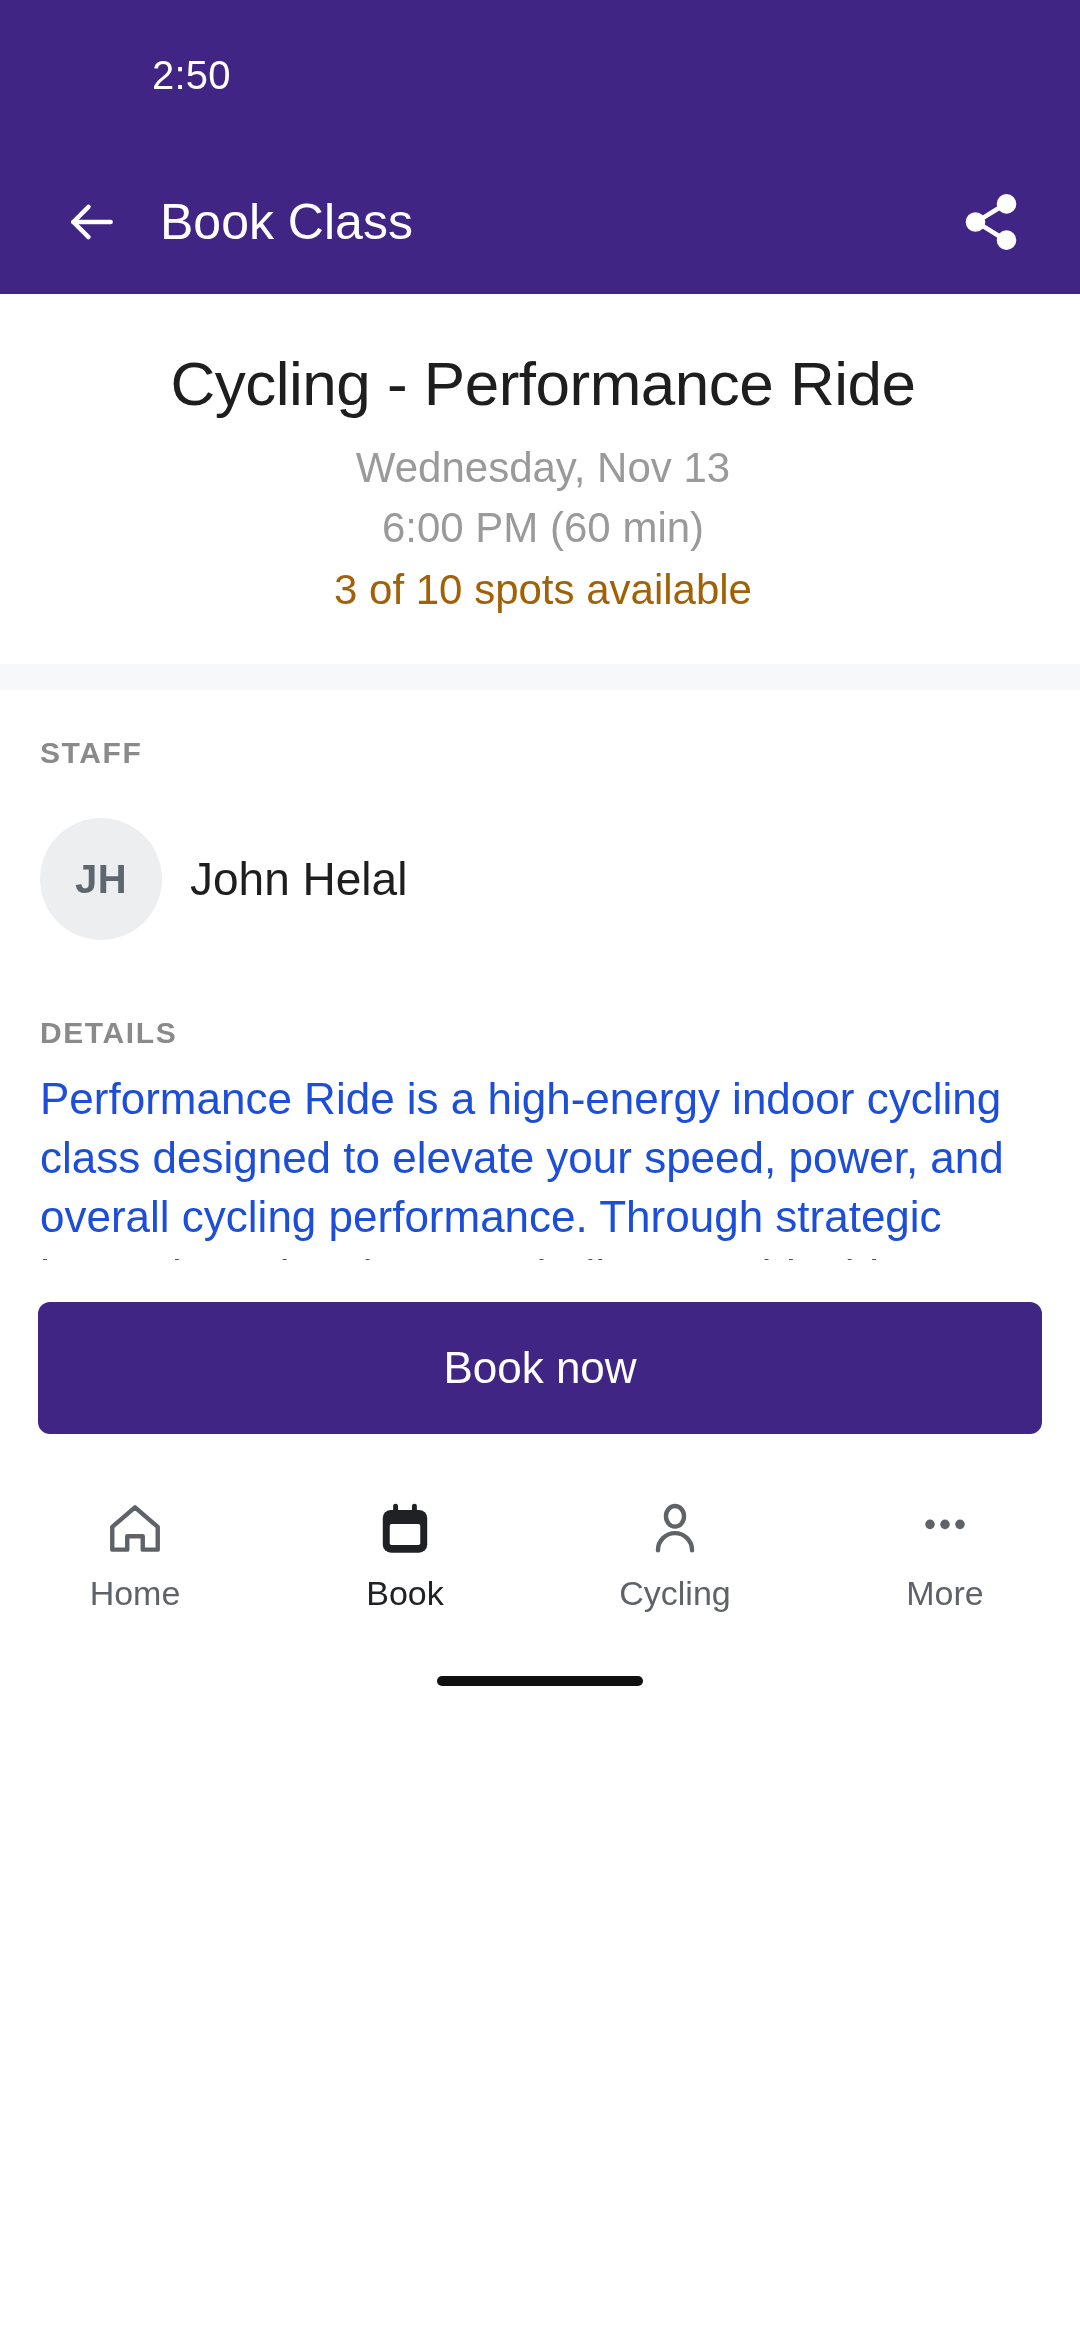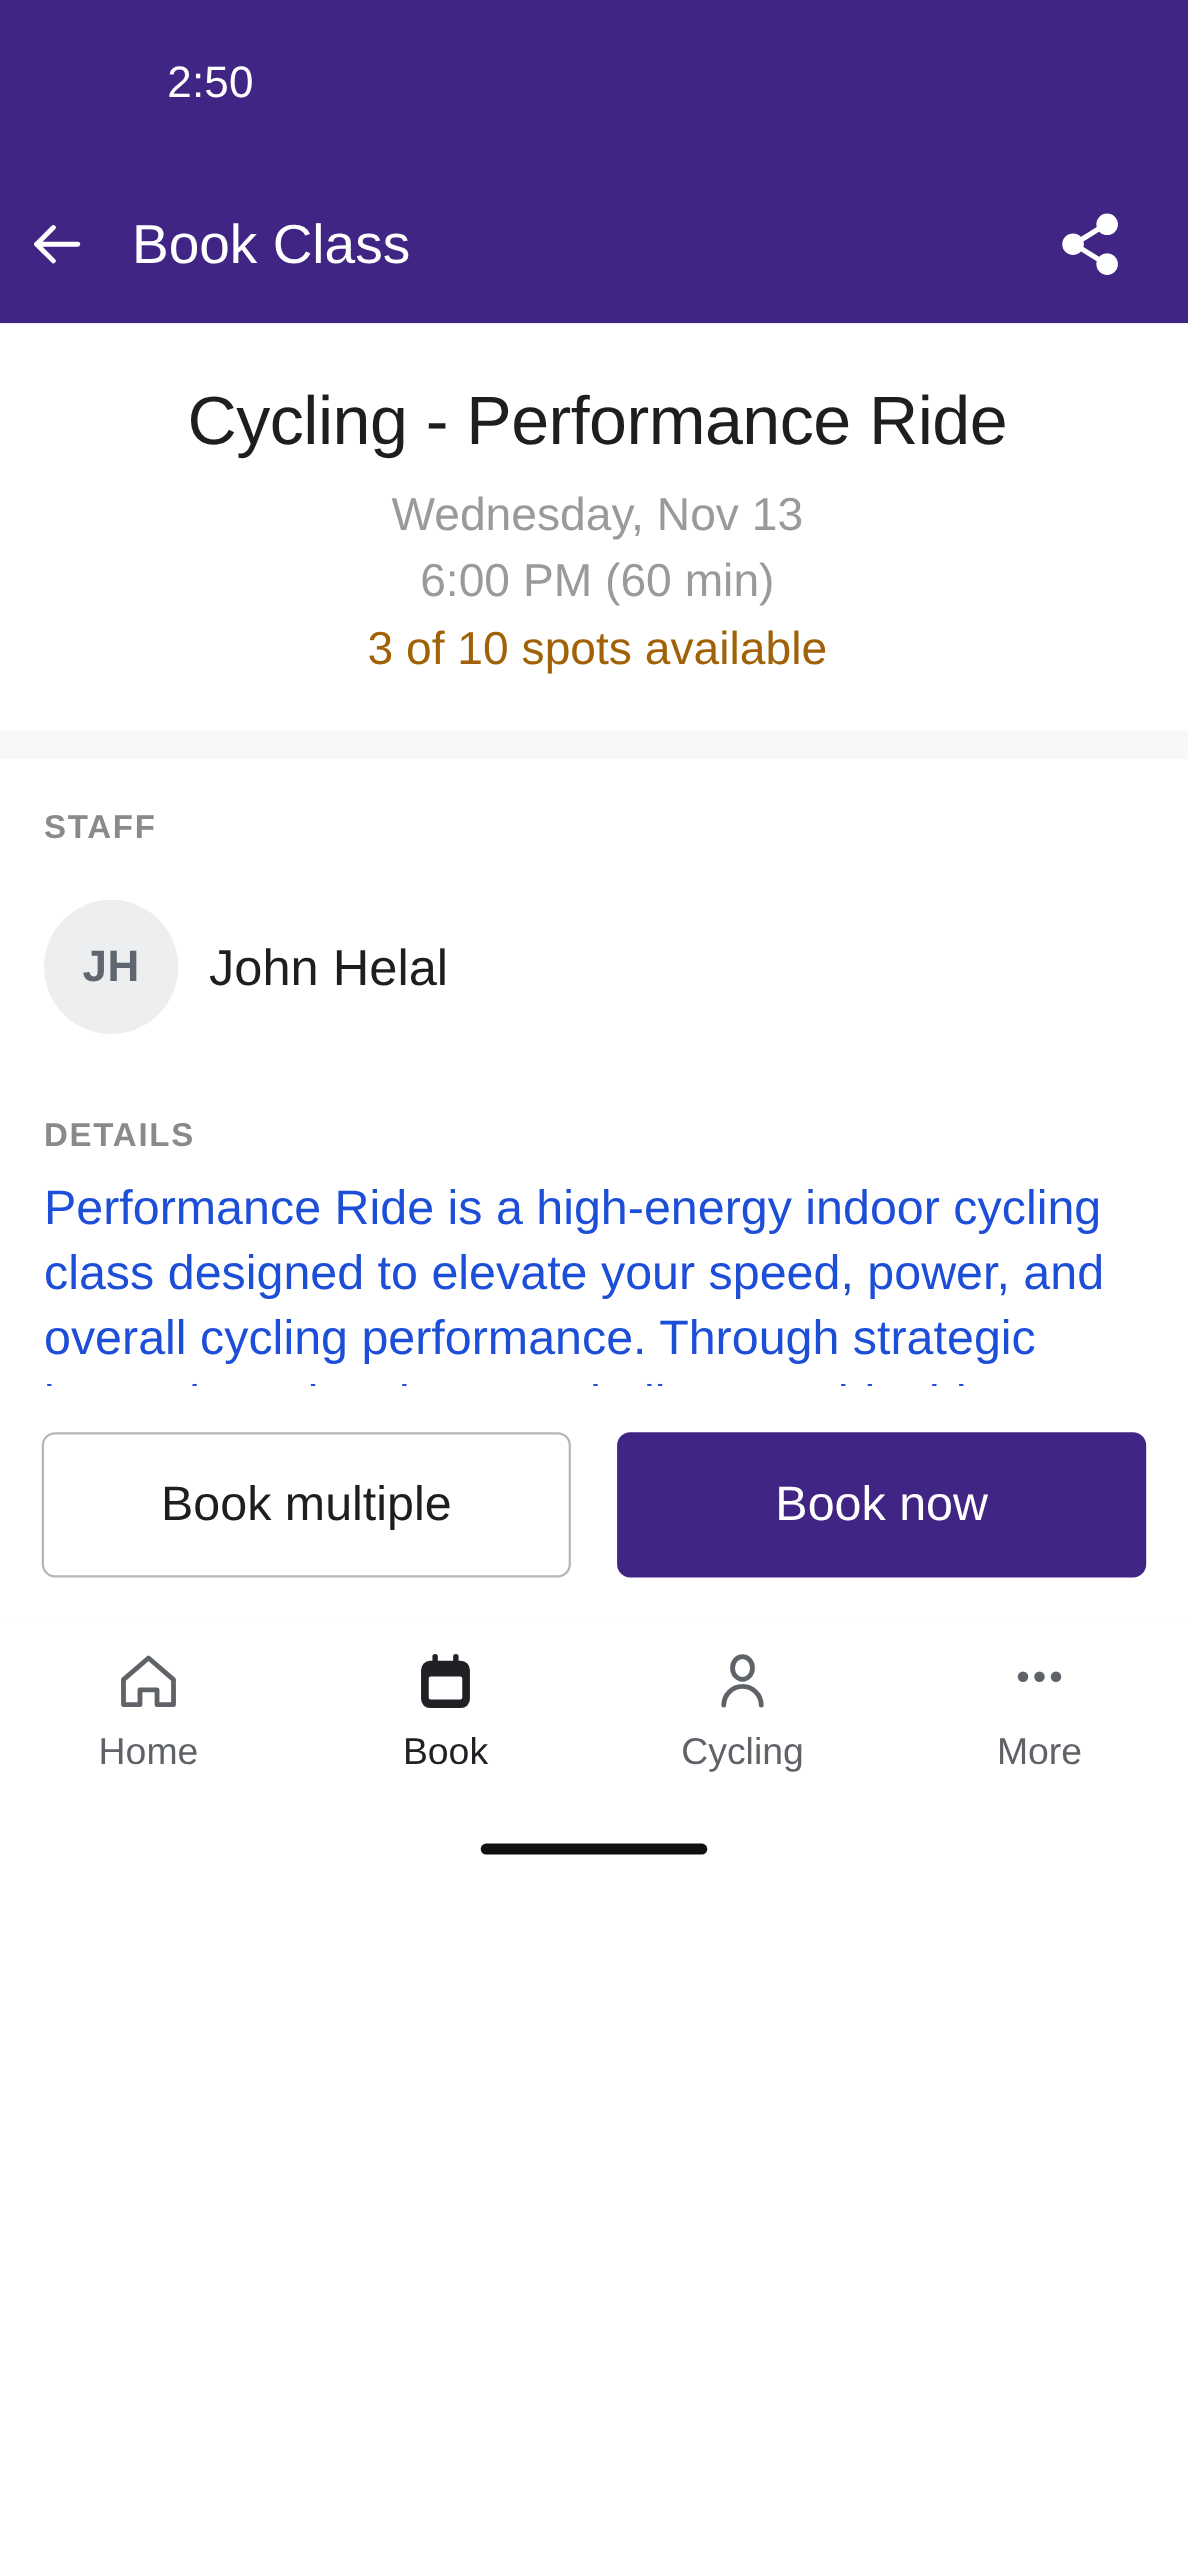--- a/index.html
+++ b/index.html
@@ -37,21 +37,21 @@
     margin-left: 152px;
     letter-spacing: 0.2px;
   }
 
   
   .app-bar {
     height: 144px;
     background: #412585;
     display: flex;
     align-items: center;
-    padding: 0 42px 0 24px;
+    padding: 0 42px 0 64px;
     flex: 0 0 auto;
   }
   .back-icon {
     width: 56px;
     height: 56px;
     flex: 0 0 auto;
     display: flex;
     align-items: center;
     justify-content: center;
     cursor: pointer;
@@ -301,21 +301,20 @@
       </div>
 
       <div class="section-label details-label">DETAILS</div>
       <div class="details-text">Performance Ride is a high-energy indoor cycling class designed to elevate your speed, power, and overall cycling performance. Through strategic intervals and resistance challenges, this ride pushes you to reach your peak potential.</div>
     </div>
 
     <div class="band band-filler"></div>
   </div>
 
   <div class="action-bar">
-    <div class="btn btn-outline">Book multiple</div>
     <div class="btn btn-primary">Book now</div>
   </div>
 
   <div class="bottom-nav">
 
     <div class="nav-item">
       <span class="nav-icon">
         <svg width="62" height="62" viewBox="0 0 24 24" fill="none" stroke="#5f6368" stroke-width="1.7" stroke-linecap="round" stroke-linejoin="round">
           <path d="M3.2 11.2 12 3.6l8.8 7.6V20H15v-5.2H9V20H3.2Z"></path>
         </svg>

